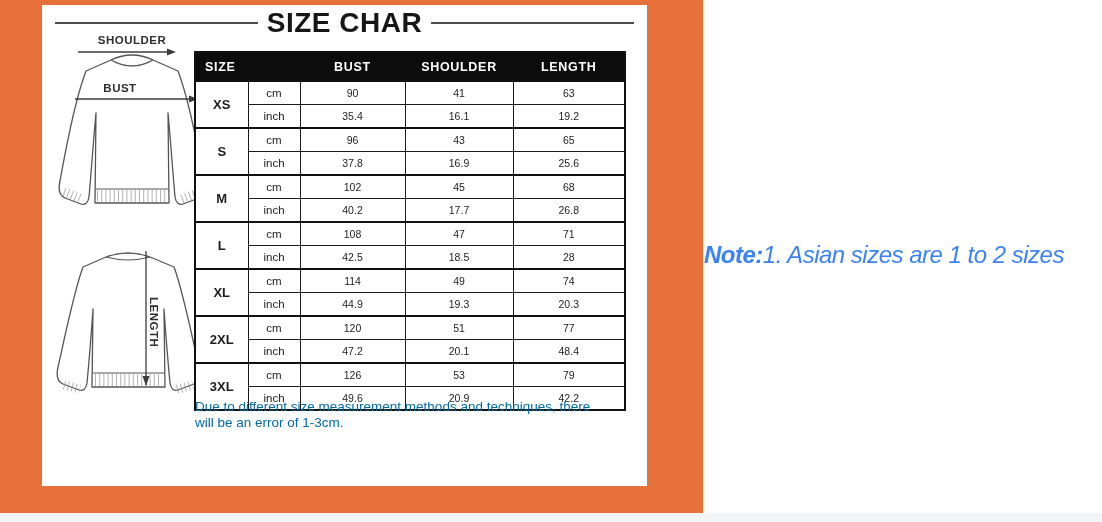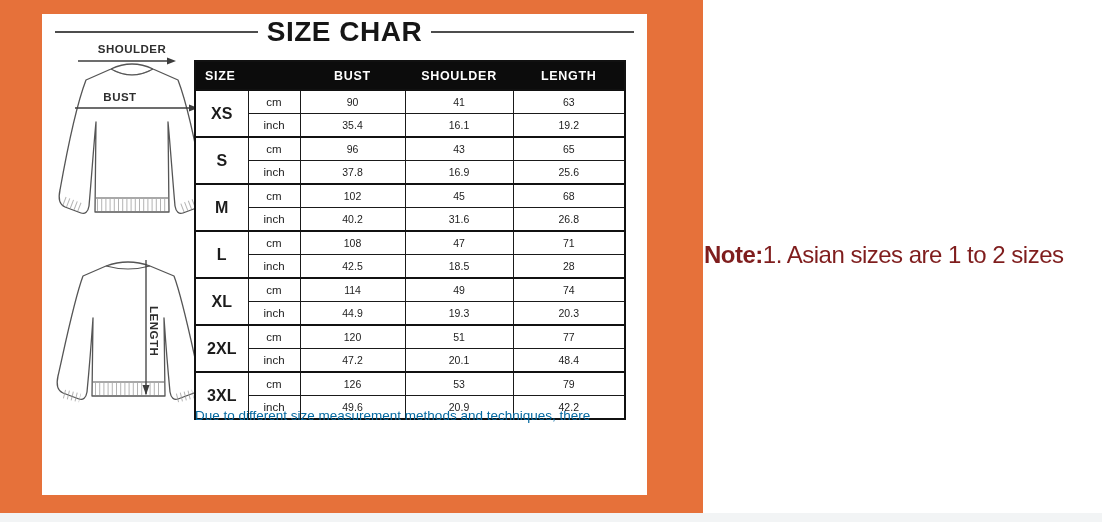--- a/index.html
+++ b/index.html
@@ -2,47 +2,47 @@
 <html><head>
 <meta charset="utf-8">
 <style>
   html,body{margin:0;padding:0;}
   body{
     width:1102px;height:522px;position:relative;overflow:hidden;
     background:#ffffff;font-family:"Liberation Sans",sans-serif;
   }
   
   .photo{position:absolute;left:0;top:0;width:703px;height:513px;background:#e6713a;}
-  .inner{position:absolute;left:42px;top:14px;width:605px;height:481px;background:#ffffff;}
+  .inner{position:absolute;left:42px;top:5px;width:605px;height:481px;background:#ffffff;}
   
   .title-row{position:absolute;left:0;top:0;width:100%;height:36px;display:flex;align-items:center;gap:9px;padding:0 13px;box-sizing:border-box;}
   .title-line{flex:1;height:0;border-top:2px solid #4d4d4d;}
   .title-text{font-size:28px;font-weight:bold;color:#161616;letter-spacing:0.5px;white-space:nowrap;}
   
   .front-svg{position:absolute;left:6px;top:28px;}
   .back-svg{position:absolute;left:0px;top:230px;}
   .sketch{stroke:#555;stroke-width:1.3;fill:#ffffff;stroke-linejoin:round;}
   .sketch-line{stroke:#555;stroke-width:1.1;fill:none;}
   .measure{stroke:#3c3c3c;stroke-width:1.3;}
   .measure-text{font-family:"Liberation Sans",sans-serif;font-size:11.5px;font-weight:600;fill:#2e2e2e;letter-spacing:0.5px;}
   .rib{stroke:#9a9a9a;fill:none;opacity:0.75;}
   
   .size-table{position:absolute;left:152px;top:46px;border-collapse:collapse;table-layout:fixed;border:2px solid #111;}
   .size-table th,.size-table td{border:1px solid #1a1a1a;padding:0;}
   .size-table thead th{background:#0c0c0c;color:#ffffff;font-size:12.5px;font-weight:bold;height:27px;letter-spacing:0.7px;border-color:#0c0c0c;text-align:center;}
   .size-table thead th.size-h{text-align:left;padding-left:9px;}
   .size-table tbody td{height:22px;text-align:center;vertical-align:middle;color:#1c1c1c;background:#fff;}
-  .size-cell{font-size:16px;font-weight:600;}
+  .size-cell{font-size:13px;font-weight:600;}
   .unit-cell{font-size:11.5px;}
   .val-cell{font-size:10.5px;}
   .size-table tbody tr.group-first td{border-top:2px solid #111;}
   
   .disclaimer{position:absolute;left:153px;top:394px;width:470px;font-size:13.5px;color:#0369a1;line-height:1.2;}
   
-  .note-area{position:absolute;left:704px;top:241px;font-size:24px;letter-spacing:-0.5px;color:#7f1d1d;white-space:nowrap;}
+  .note-area{position:absolute;left:704px;top:241px;font-size:24px;letter-spacing:-0.5px;color:#3b82f6;white-space:nowrap;font-style:italic;}
   .note-label{font-weight:bold;}
   
   .bottom-strip{position:absolute;left:0;top:513px;width:1102px;height:9px;background:#f2f4f5;}
 </style>
 </head>
 <body>
 
 <div class="photo">
   <div class="inner">
 
@@ -132,21 +132,21 @@
           <tr class="group-first">
             <td class="size-cell" rowspan="2">M</td>
             <td class="unit-cell">cm</td>
             <td class="val-cell">102</td>
             <td class="val-cell">45</td>
             <td class="val-cell">68</td>
           </tr>
           <tr>
             <td class="unit-cell">inch</td>
             <td class="val-cell">40.2</td>
-            <td class="val-cell">31.6</td>
+            <td class="val-cell">17.7</td>
             <td class="val-cell">26.8</td>
           </tr>
           <tr class="group-first">
             <td class="size-cell" rowspan="2">L</td>
             <td class="unit-cell">cm</td>
             <td class="val-cell">108</td>
             <td class="val-cell">47</td>
             <td class="val-cell">71</td>
           </tr>
           <tr>
@@ -192,20 +192,21 @@
             <td class="unit-cell">inch</td>
             <td class="val-cell">49.6</td>
             <td class="val-cell">20.9</td>
             <td class="val-cell">42.2</td>
           </tr>
         </tbody>
     </table>
 
     <div class="disclaimer">
       <div>Due to different size measurement methods and techniques, there</div>
+      <div>will be an error of 1-3cm.</div>
     </div>
 
   </div>
 </div>
 
 <div class="note-area"><span class="note-label">Note:</span><span>1. Asian sizes are 1 to 2 sizes</span></div>
 
 <div class="bottom-strip"></div>
 
 </body></html>

